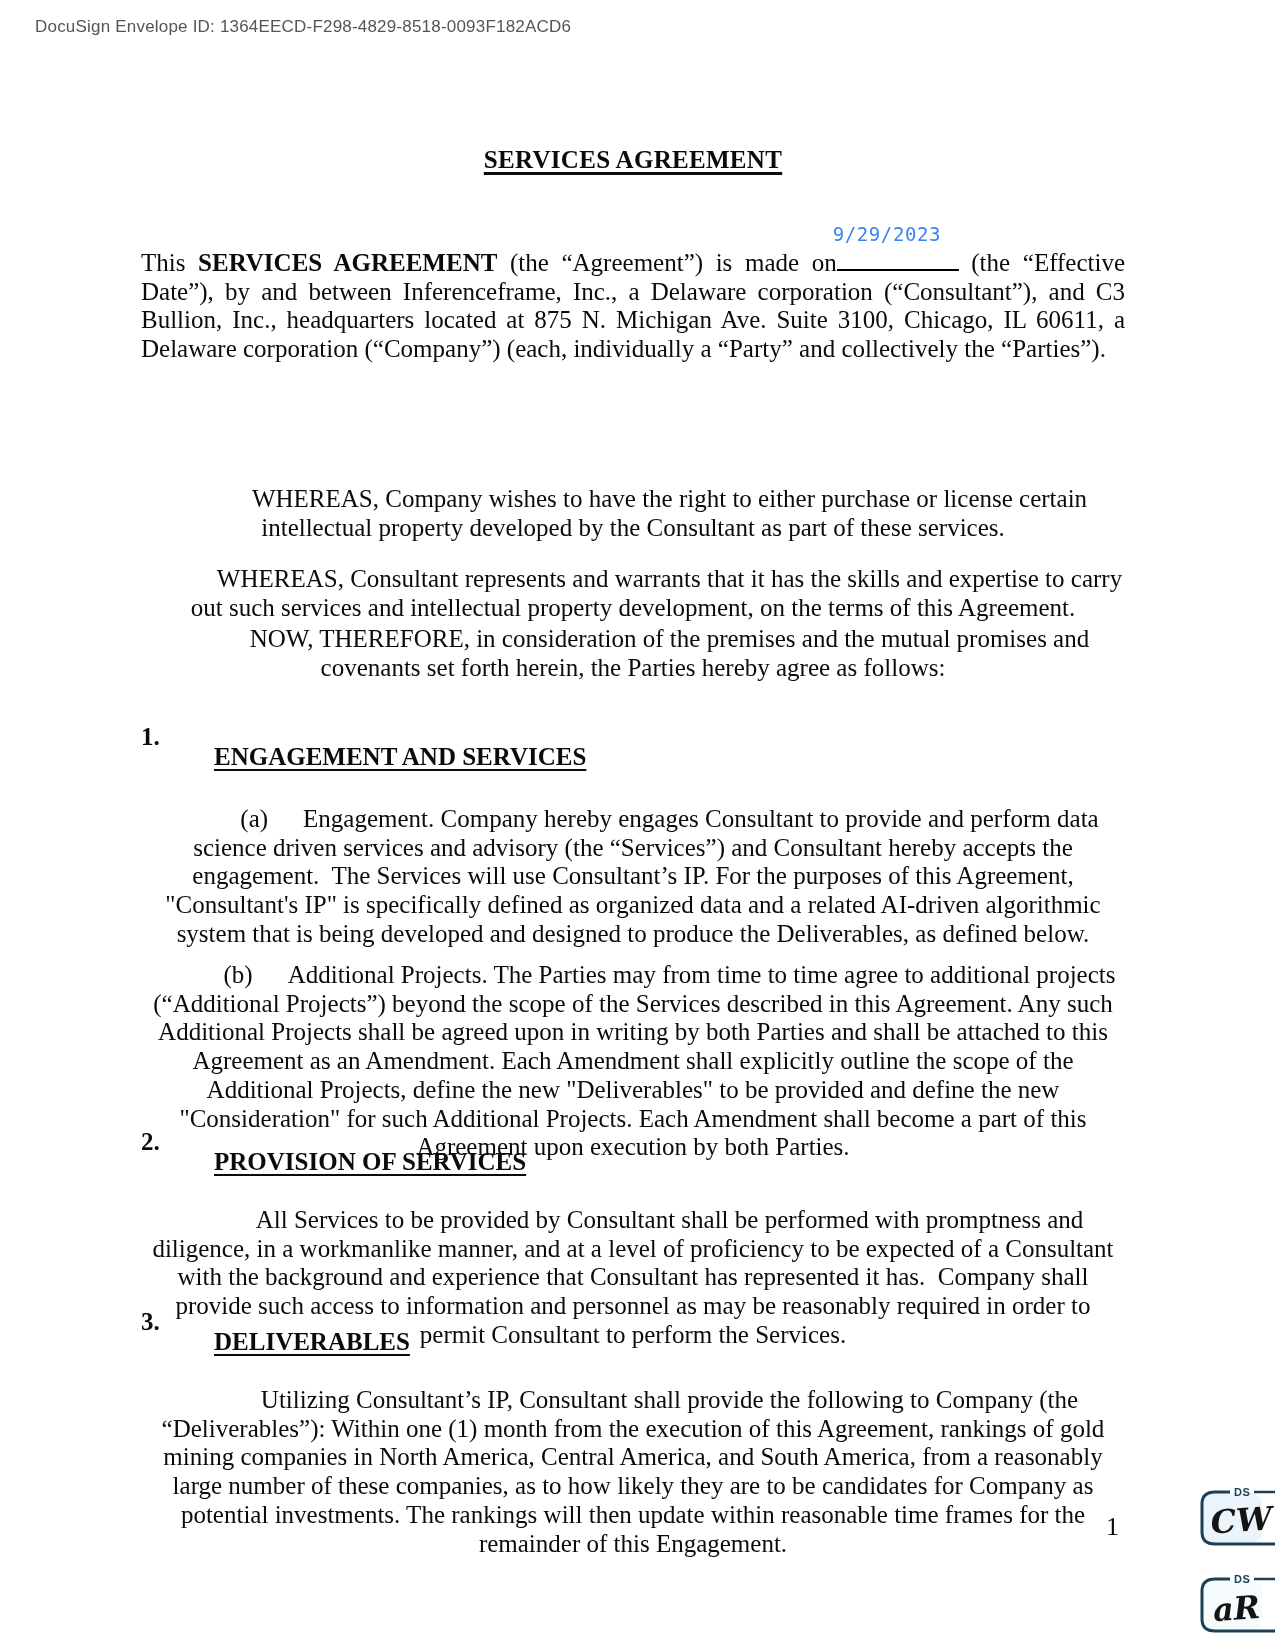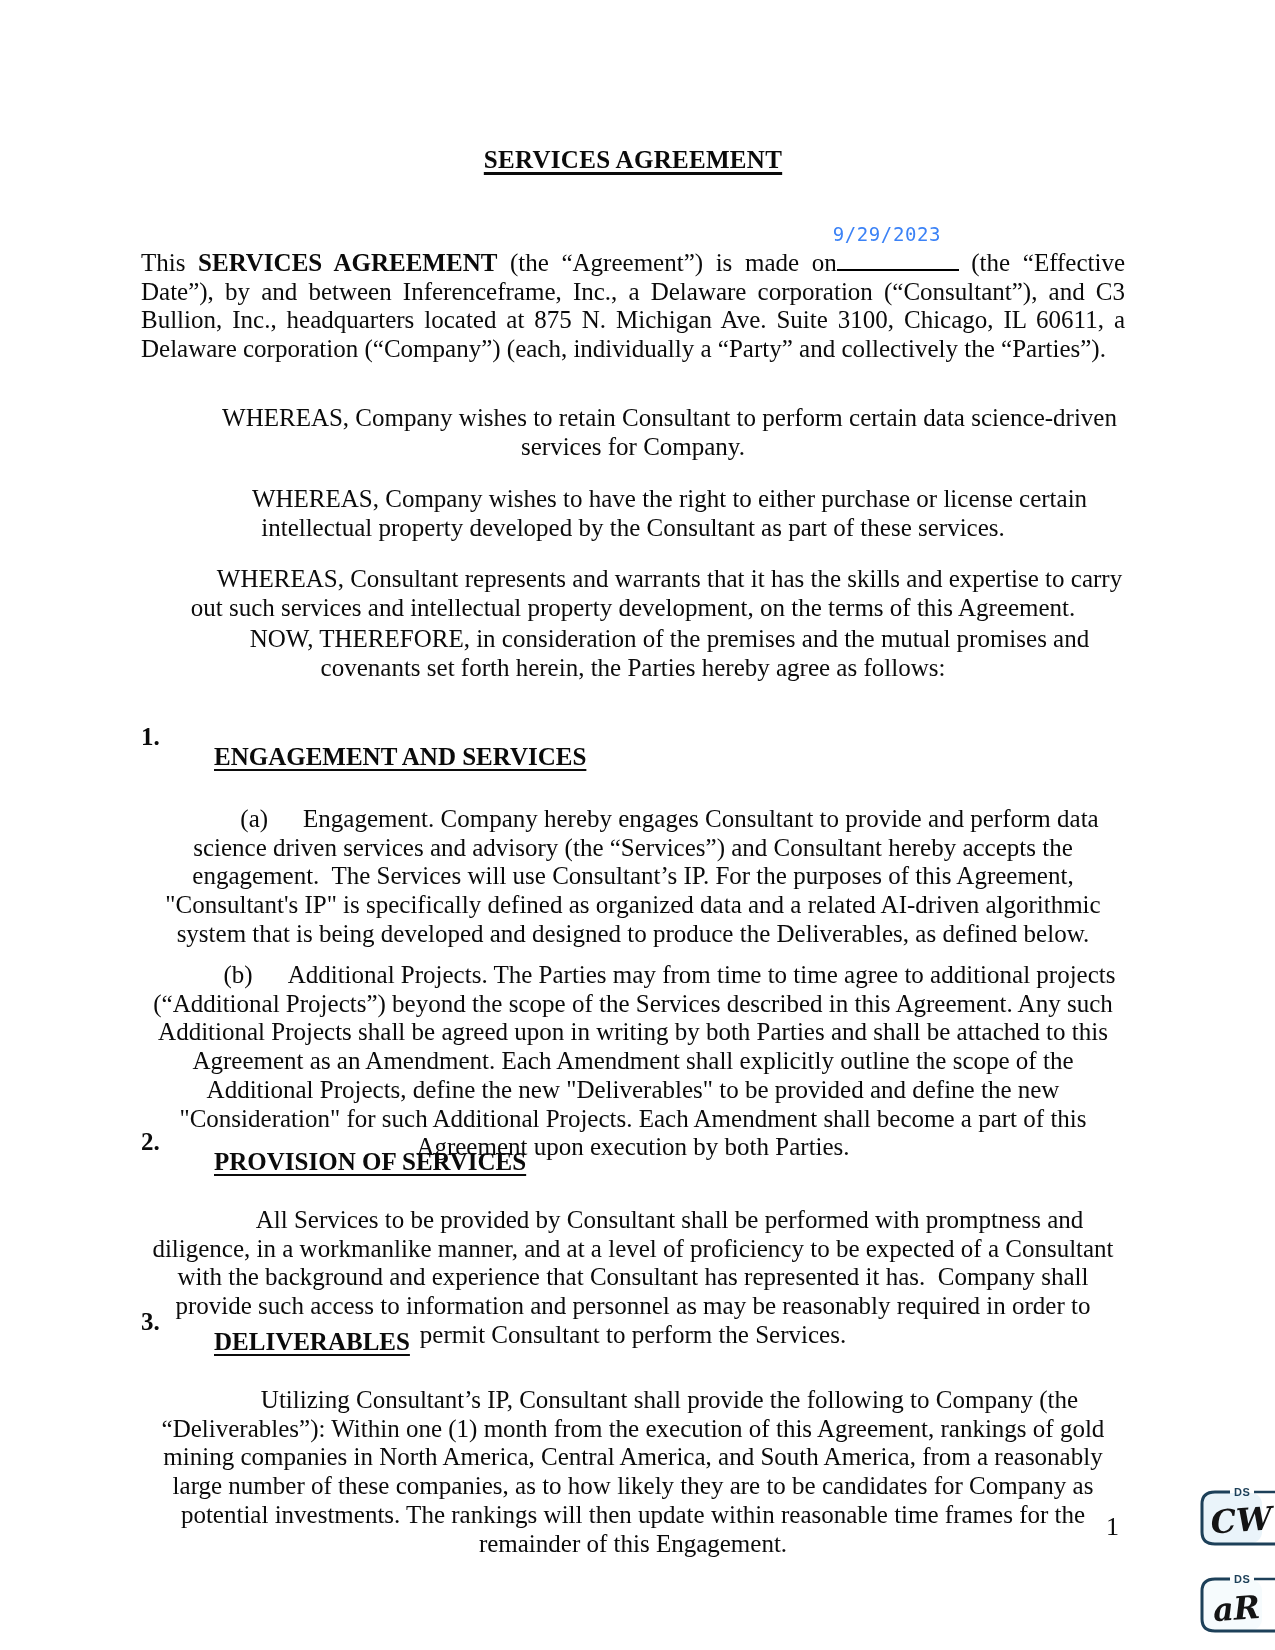--- a/index.html
+++ b/index.html
@@ -69,26 +69,26 @@
   .stamp .initials{
     font-family:"DejaVu Serif", serif;
     font-style:italic;font-weight:bold;font-size:32px;
   }
 </style>
 </head>
 <body>
 
 <div class="page">
 
+  <div class="envelope">DocuSign Envelope ID: 1364EECD-F298-4829-8518-0093F182ACD6</div>
 
   <div class="blk title" id="b-title">SERVICES AGREEMENT</div>
 
   <p class="blk justify" id="b-intro"><span>This </span><span class="b">SERVICES AGREEMENT</span><span> (the “</span><span class="u">Agreement</span><span>”) is made on</span><span class="datefield"><span class="dateval">9/29/2023</span></span><span> (the “</span><span class="u">Effective Date</span><span>”), by and between Inferenceframe, Inc., a Delaware corporation (“</span><span class="u">Consultant</span><span>”), and C3 Bullion, Inc., headquarters located at 875 N. Michigan Ave. Suite 3100, Chicago, IL 60611, a Delaware corporation (“</span><span class="u">Company</span><span>”) (each, individually a “</span><span class="u">Party</span><span>” and collectively the “</span><span class="u">Parties</span><span>”).</span></p>
 
-  <p class="blk justify indent" id="b-w1"><span>WHEREAS, Company wishes to retain Consultant to perform certain data science-driven services for Company.</span></p>
   <p class="blk justify indent" id="b-w3"><span>WHEREAS, Consultant represents and warrants that it has the skills and expertise to carry out such services and intellectual property development, on the terms of this Agreement.</span></p>
   <p class="blk justify indent" id="b-w2"><span>WHEREAS, Company wishes to have the right to either purchase or license certain intellectual property developed by the Consultant as part of these services.</span></p>
   <p class="blk justify indent" id="b-now"><span>NOW, THEREFORE, in consideration of the premises and the mutual promises and covenants set forth herein, the Parties hereby agree as follows:</span></p>
 
   <div class="blk heading" id="b-h1">
     <span class="hnum">1.</span>
     <span class="htext">ENGAGEMENT AND SERVICES</span>
   </div>
   <p class="blk justify indent" id="b-pa"><span>(a)</span><span class="tab" style="width: 35px;"></span><span class="u">Engagement</span><span>. Company hereby engages Consultant to provide and perform data science driven services and advisory (the “</span><span class="u">Services</span><span>”) and Consultant hereby accepts the engagement.&nbsp; The Services will use Consultant’s IP. For the purposes of this Agreement, "</span><span class="u">Consultant's IP</span><span>" is specifically defined as organized data and a related AI-driven algorithmic system that is being developed and designed to produce the Deliverables, as defined below.</span></p>
   <p class="blk justify indent" id="b-pb"><span>(b)</span><span class="tab" style="width: 35px;"></span><span class="u">Additional Projects</span><span>. The Parties may from time to time agree to additional projects (“</span><span class="u">Additional Projects</span><span>”) beyond the scope of the Services described in this Agreement. Any such Additional Projects shall be agreed upon in writing by both Parties and shall be attached to this Agreement as an Amendment. Each Amendment shall explicitly outline the scope of the Additional Projects, define the new "Deliverables" to be provided and define the new "Consideration" for such Additional Projects. Each Amendment shall become a part of this Agreement upon execution by both Parties.</span></p>

